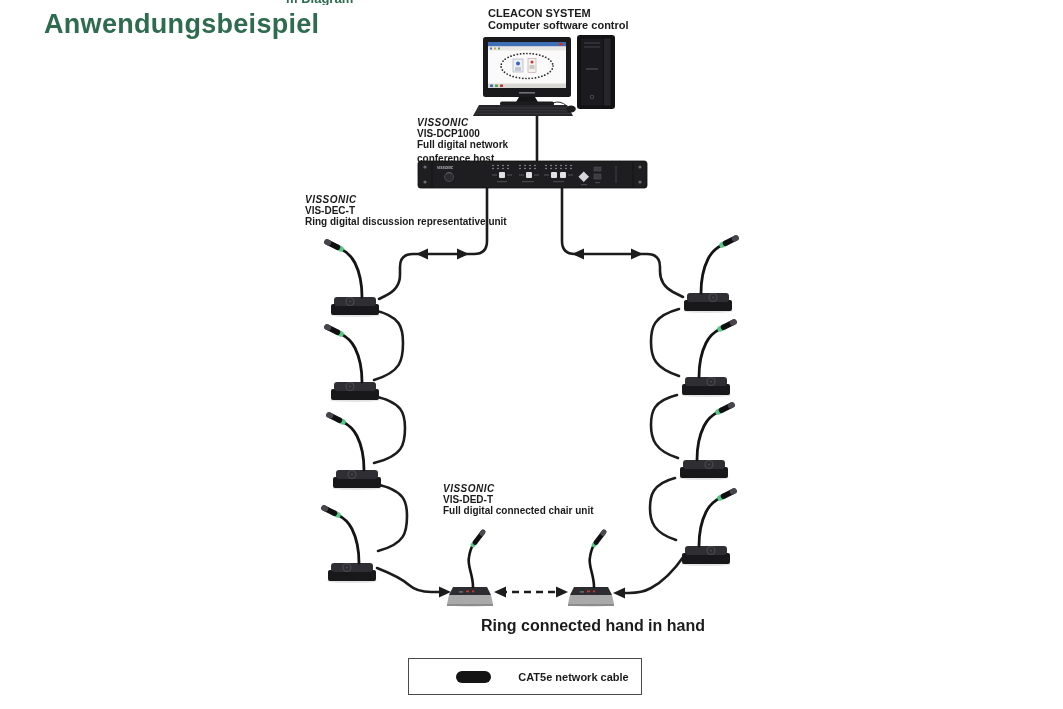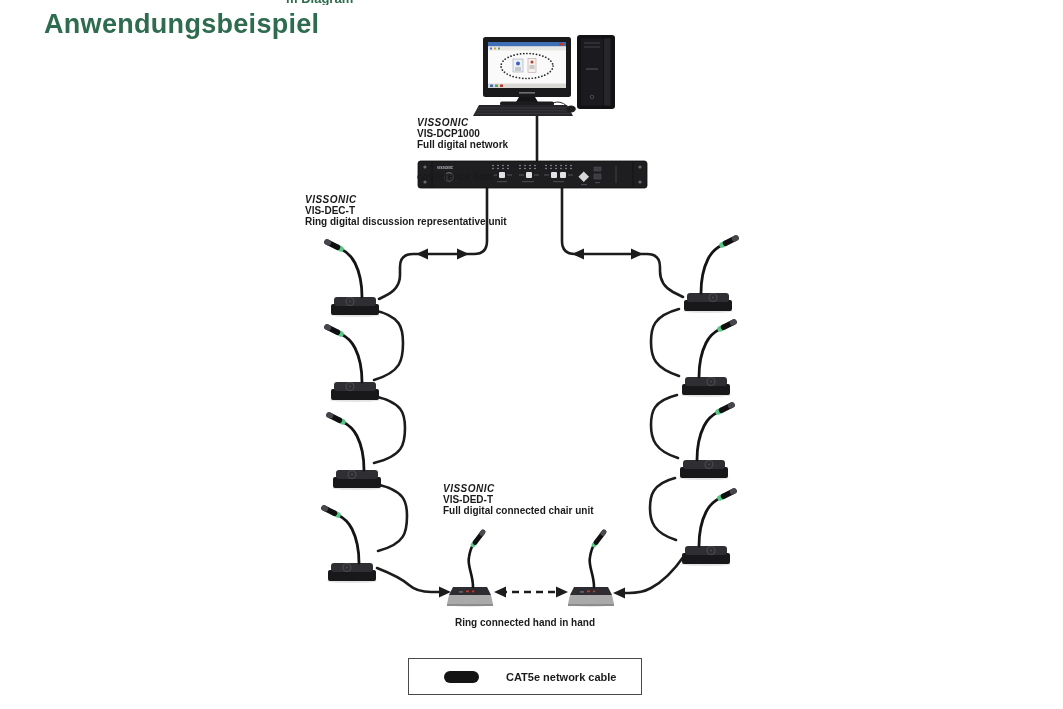--- a/index.html
+++ b/index.html
@@ -12,24 +12,24 @@
   .page-title{
     position:absolute;left:44px;top:9px;margin:0;font-size:27px;font-weight:600;
     letter-spacing:.3px;color:var(--green,#2e6b4f);
   }
   .label-block{position:absolute;font-size:10px;line-height:11.2px;font-weight:700;color:#1a1a1a;white-space:nowrap;}
   .brand{font-style:italic;font-weight:800;font-size:10px;letter-spacing:.5px;}
   .lbl-computer{left:488px;top:7px;font-size:11px;line-height:12px;}
   .lbl-host{left:417px;top:117px;}
   .lbl-delegate{left:305px;top:194px;}
   .lbl-chair{left:443px;top:483px;}
-  .ring-note{position:absolute;left:455px;top:617px;font-size:10px;font-weight:600;}
+  .ring-note{position:absolute;left:481px;top:617px;font-size:16px;font-weight:600;}
   .legend-box{
     position:absolute;left:408px;top:658px;width:234px;height:37px;
-    border:1.6px solid #4a4a4a;background:#fff;display:flex;align-items:center;box-sizing:border-box;
+    border:1.6px solid #4a4a4a;background:#fff;display:flex;align-items:center;box-sizing:border-box;justify-content:center;
   }
   .legend-swatch{width:35px;height:12px;border-radius:6px;background:#141414;margin-left:35px;}
   .legend-label{margin-left:27px;font-size:11px;font-weight:700;}
   svg.diagram{position:absolute;left:0;top:0;}
   .cable{fill:none;stroke:var(--cable,#1c1c1c);stroke-width:2.6;stroke-linecap:round;}
   .cable.dashed{stroke-dasharray:7 5;stroke-linecap:butt;}
   .arrowhead{fill:var(--cable,#1c1c1c);stroke:none;}
 </style>
 </head>
 <body>
@@ -217,26 +217,30 @@
 
     <use href="#mic-unit" transform="translate(708,311) scale(-1,1)"></use>
     <use href="#mic-unit" transform="translate(706,395) scale(-1,1)"></use>
     <use href="#mic-unit" transform="translate(704,478) scale(-1,1)"></use>
     <use href="#mic-unit" transform="translate(706,564) scale(-1,1)"></use>
 
     <use href="#chair-unit" transform="translate(470,604)"></use>
     <use href="#chair-unit" transform="translate(591,604)"></use>
   </svg>
 
+  <div class="label-block lbl-computer">
+    <div>CLEACON SYSTEM</div>
+    <div style="font-weight:600">Computer software control</div>
+  </div>
 
   <div class="label-block lbl-host">
     <div class="brand">VISSONIC</div>
     <div>VIS-DCP1000</div>
     <div>Full digital network</div>
-    <div style="margin-top:20px">conference host</div>
+    <div style="margin-top:2px">conference host</div>
   </div>
 
   <div class="label-block lbl-delegate">
     <div class="brand">VISSONIC</div>
     <div>VIS-DEC-T</div>
     <div>Ring digital discussion representative unit</div>
   </div>
 
   <div class="label-block lbl-chair">
     <div class="brand">VISSONIC</div>

